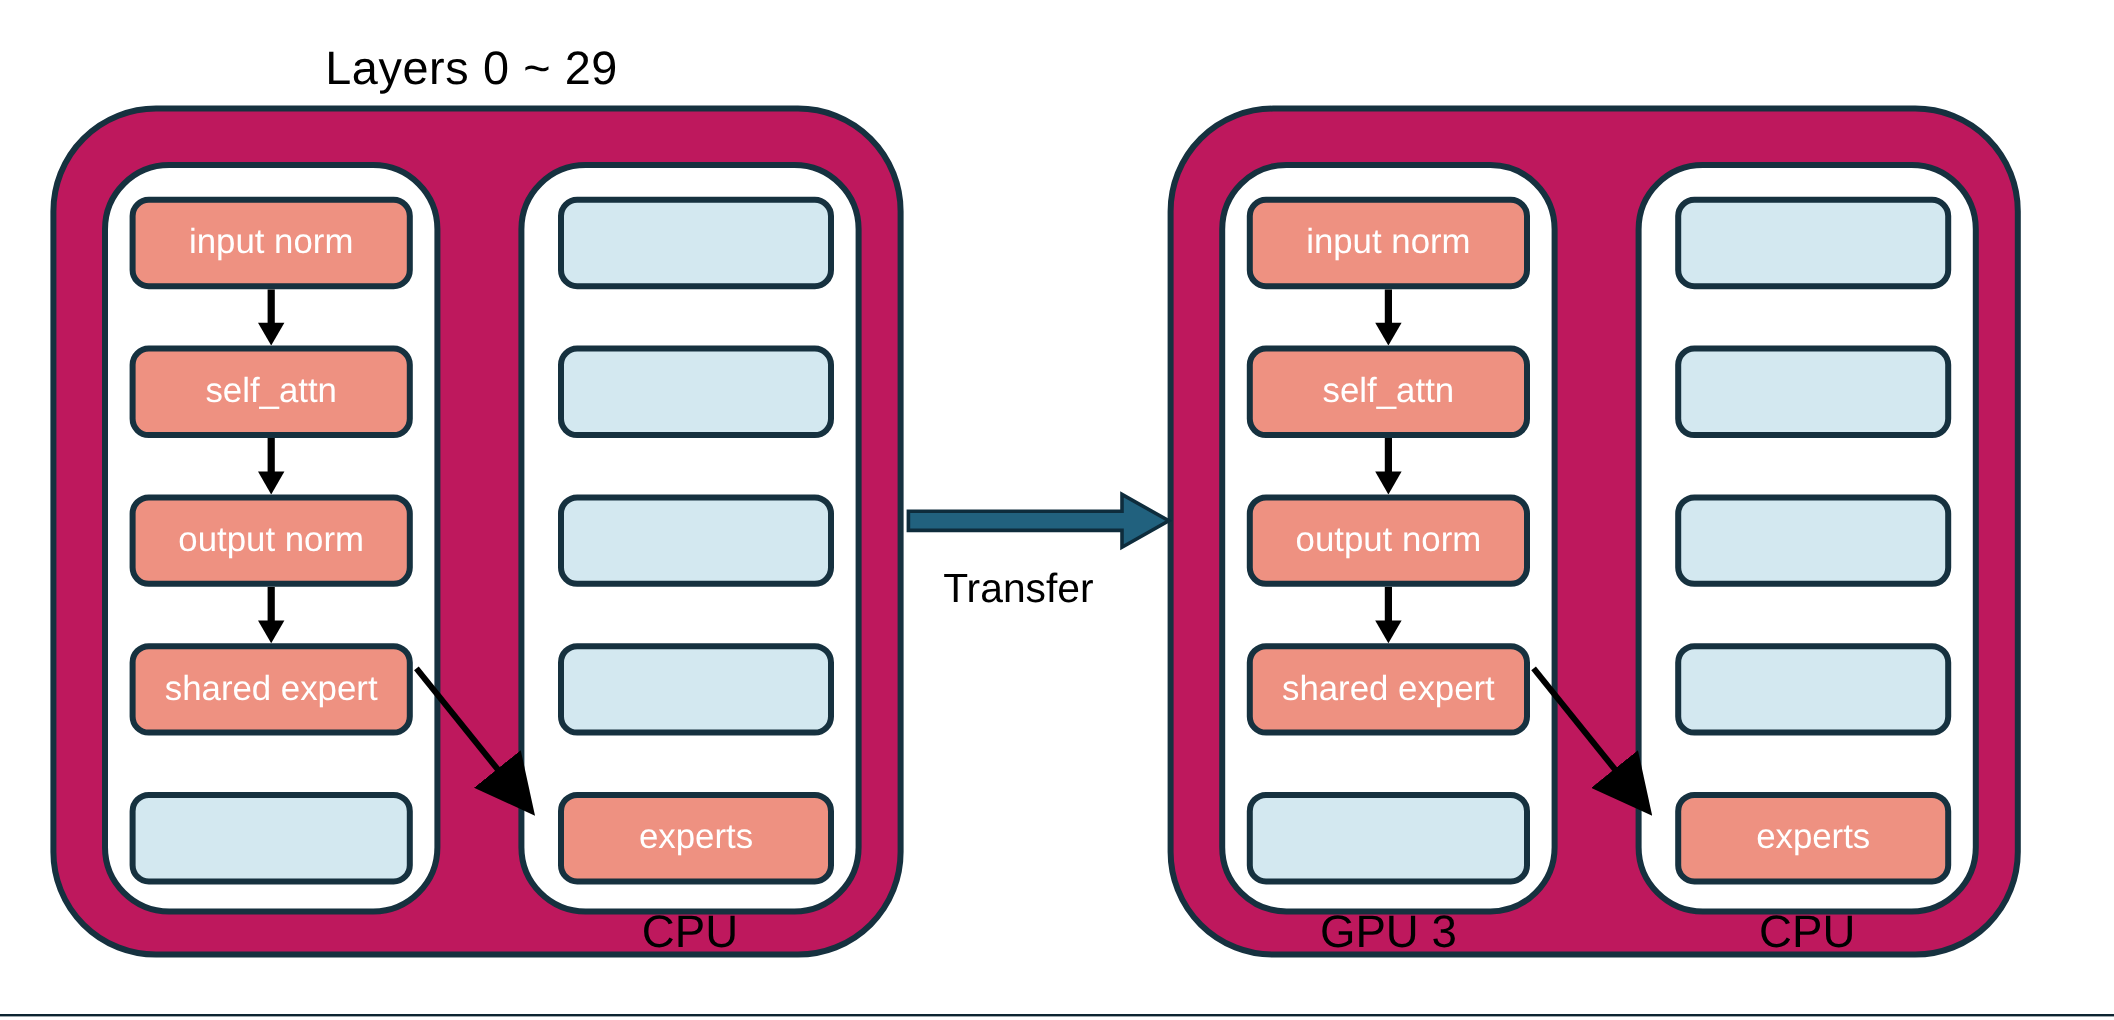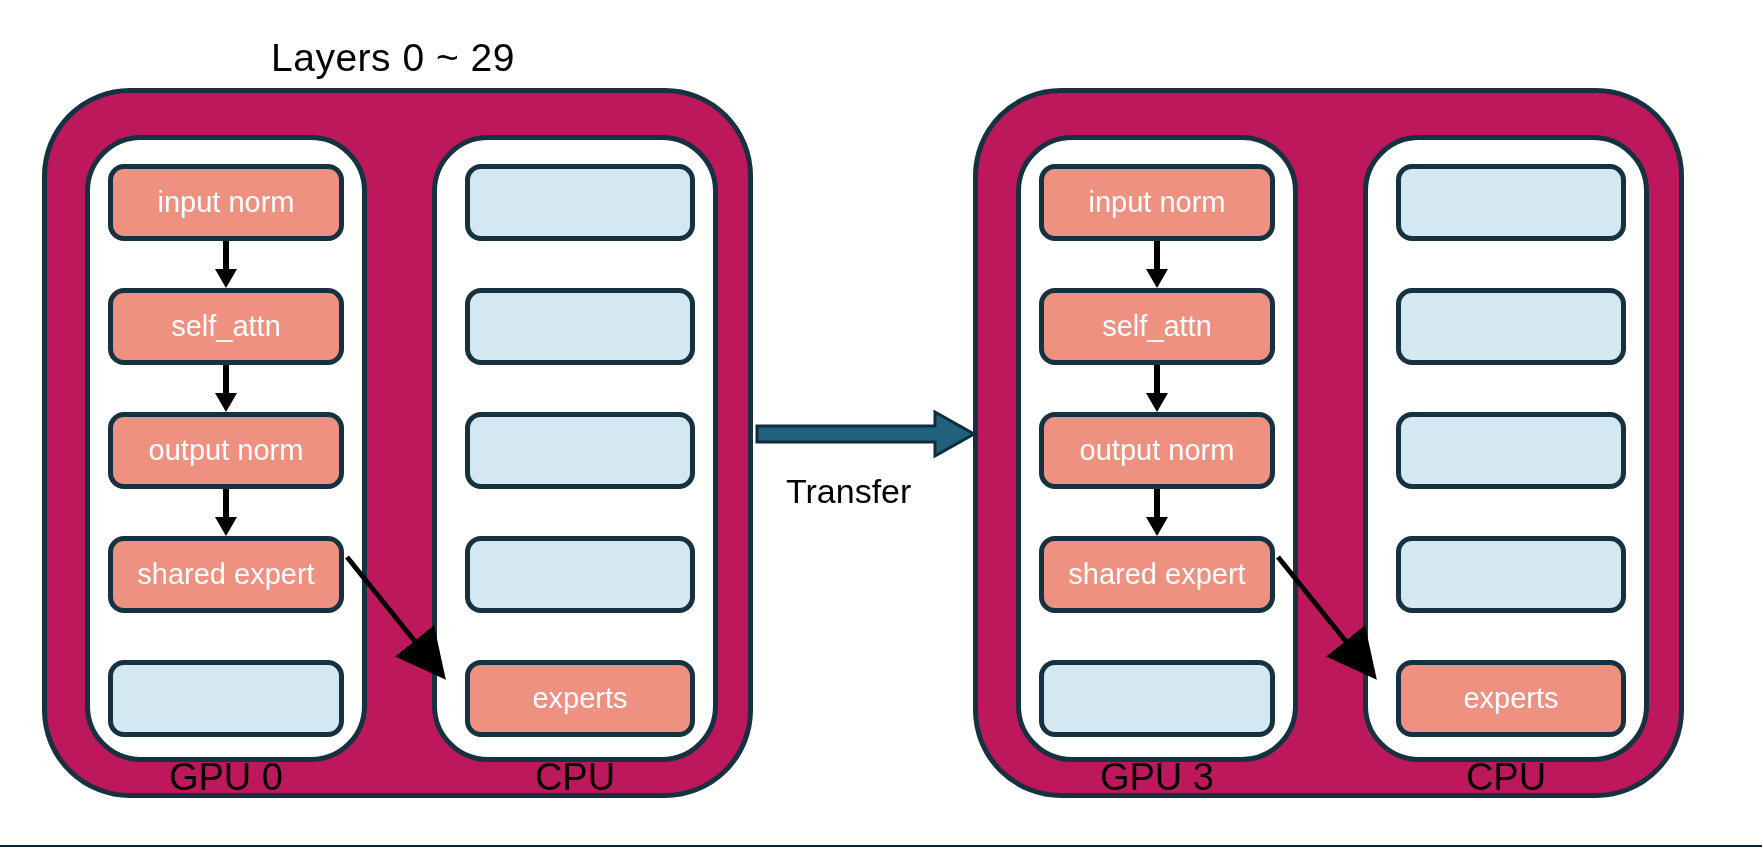--- a/index.html
+++ b/index.html
@@ -89,21 +89,20 @@
       </div>
 
       <div class="col cpu-col">
         <div class="box blue"></div>
         <div class="box blue"></div>
         <div class="box blue"></div>
         <div class="box blue"></div>
         <div class="box salmon">experts</div>
       </div>
 
-      <div class="devlabel gpu-label">GPU 0</div>
       <div class="devlabel cpu-label">CPU</div>
     </div>
   </div>
 
   <div class="group" style="left:931px">
     <div class="outer">
 
       <div class="col gpu-col">
         <div class="box salmon">input norm</div>
         <div class="varrow">

